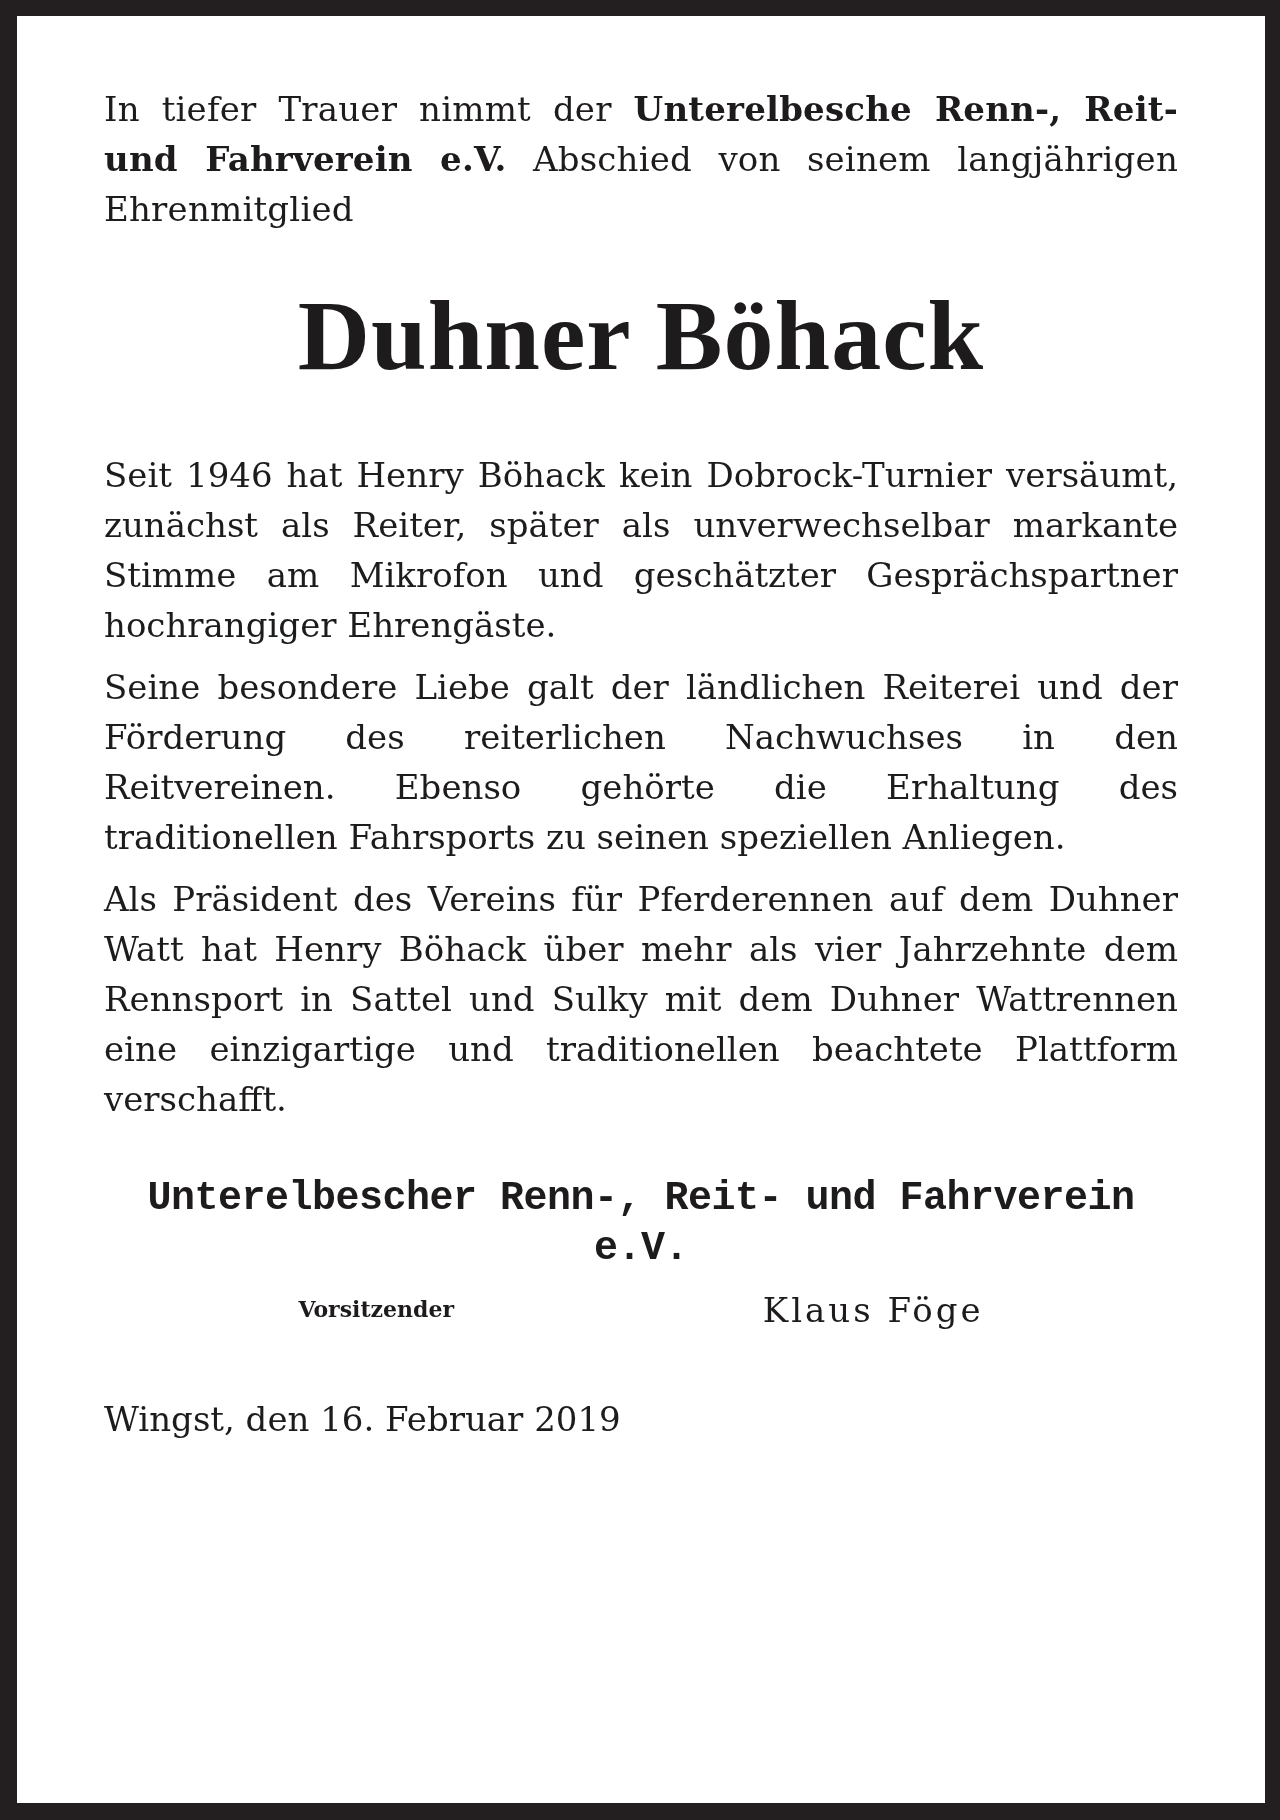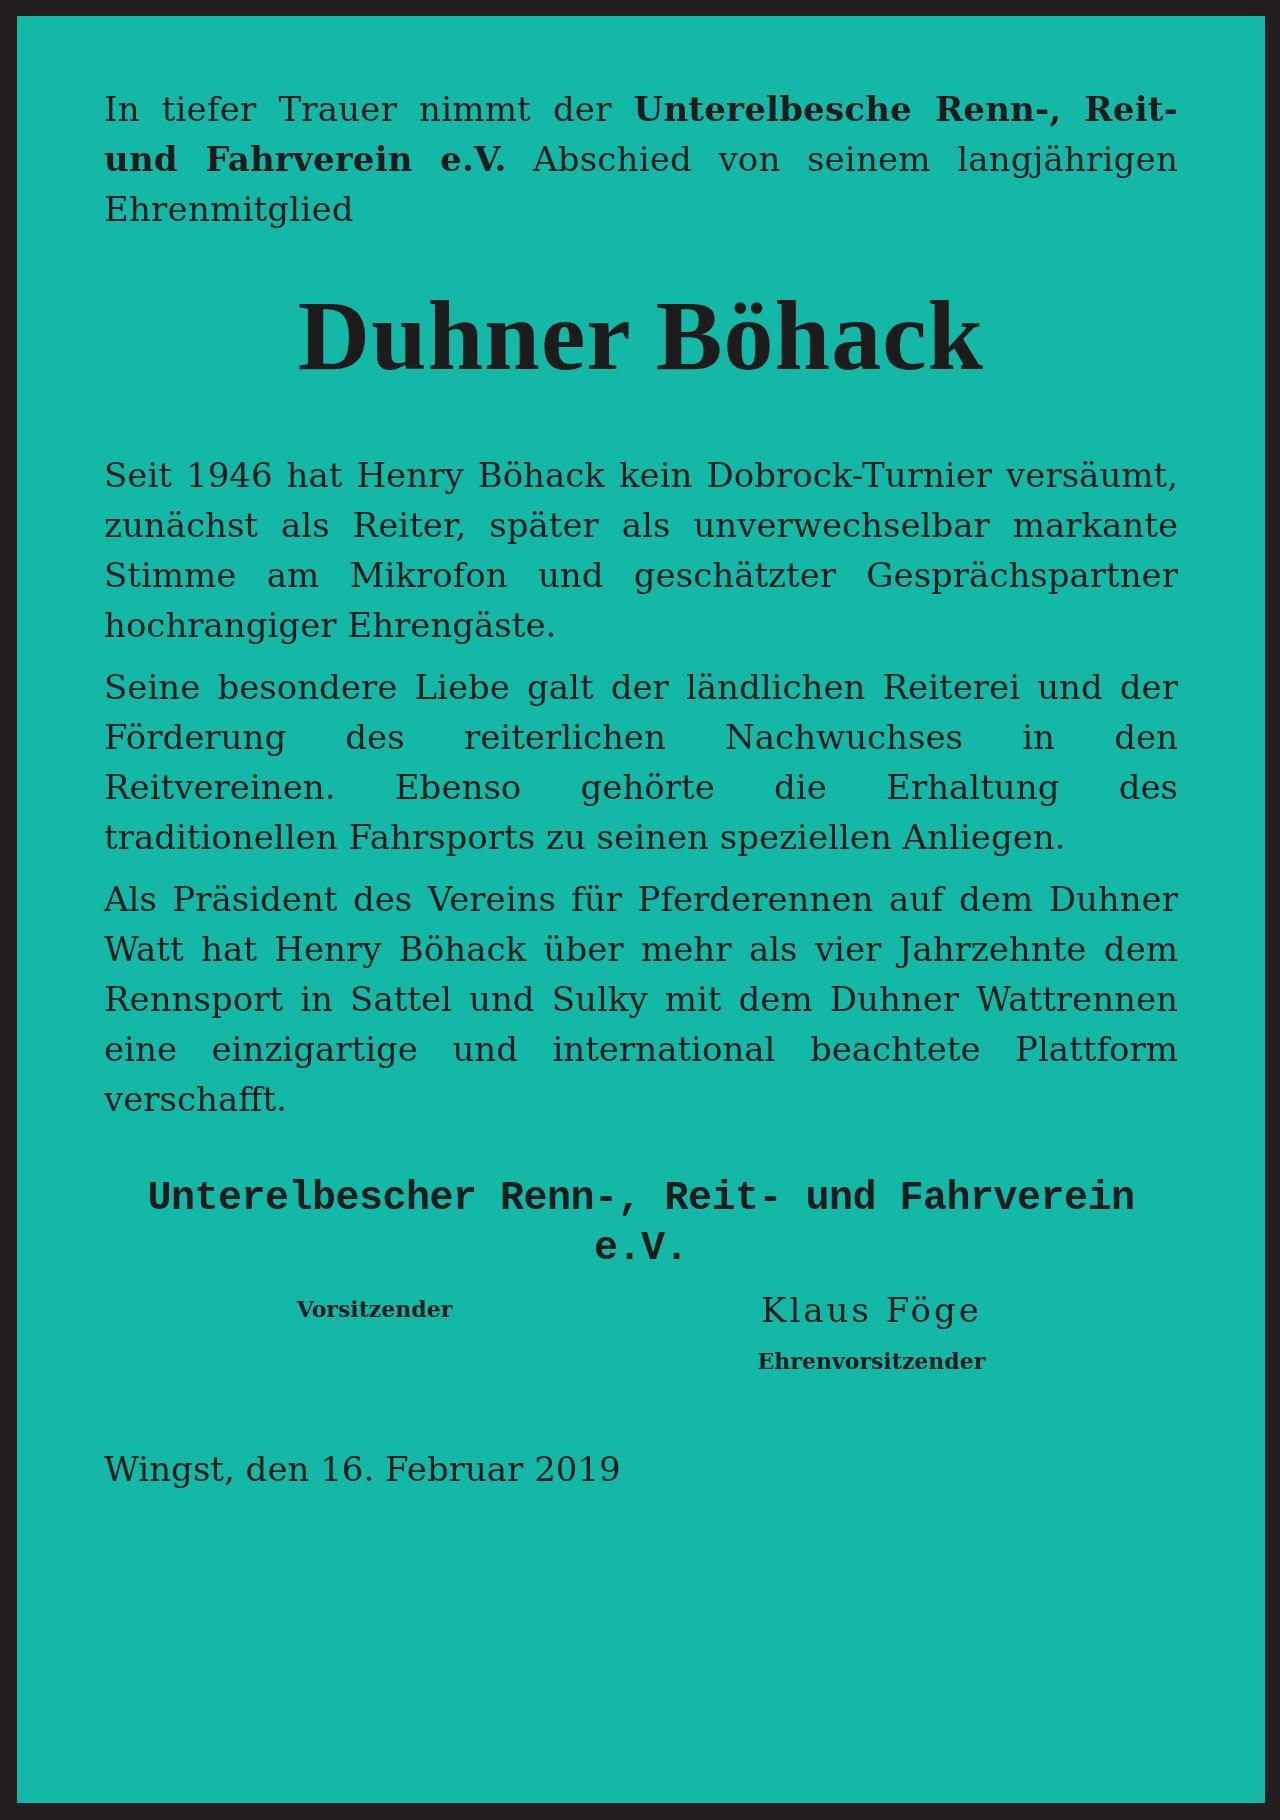--- a/index.html
+++ b/index.html
@@ -6,21 +6,21 @@
     body {
       width: 1280px; height: 1820px;
       background: #231f20;
       position: relative;
       overflow: hidden;
     }
     .card {
       position: absolute;
       left: 17px; top: 16px;
       width: 1248px; height: 1787px;
-      background: #14b8a6;
+      background: #ffffff;
       box-sizing: border-box;
       padding: 68px 87px 0 87px;
       color: #1e1b1c;
       font-family: "DejaVu Serif", "Liberation Serif", serif;
     }
     .intro {
       font-size: 34px;
       line-height: 50px;
       text-align: justify;
       margin: 0;
@@ -78,28 +78,27 @@
 </head>
 <body>
 
 <div class="card">
   <p class="intro"><span>In tiefer Trauer nimmt der </span><b>Unterelbesche Renn-, Reit- und Fahrverein e.V.</b><span> Abschied von seinem langjährigen Ehrenmitglied</span></p>
 
   <h1 class="name">Duhner Böhack</h1>
 
   <p class="para">Seit 1946 hat Henry Böhack kein Dobrock-Turnier versäumt, zunächst als Reiter, später als unverwechselbar markante Stimme am Mikrofon und geschätzter Gesprächspartner hochrangiger Ehrengäste.</p>
   <p class="para">Seine besondere Liebe galt der ländlichen Reiterei und der Förderung des reiterlichen Nachwuchses in den Reitvereinen. Ebenso gehörte die Erhaltung des traditionellen Fahrsports zu seinen speziellen Anliegen.</p>
-  <p class="para">Als Präsident des Vereins für Pferderennen auf dem Duhner Watt hat Henry Böhack über mehr als vier Jahrzehnte dem Rennsport in Sattel und Sulky mit dem Duhner Wattrennen eine einzigartige und international beachtete Plattform verschafft.</p>
+  <p class="para">Als Präsident des Vereins für Pferderennen auf dem Duhner Watt hat Henry Böhack über mehr als vier Jahrzehnte dem Rennsport in Sattel und Sulky mit dem Duhner Wattrennen eine einzigartige und traditionellen beachtete Plattform verschafft.</p>
 
   <div class="org">Unterelbescher Renn-, Reit- und Fahrverein e.V.</div>
 
   <div class="signers">
     <div class="signer">
       <div class="signer-role">Vorsitzender</div>
     </div>
     <div class="signer">
       <div class="signer-name">Klaus Föge</div>
-      <div class="signer-role">Ehrenvorsitzender</div>
     </div>
   </div>
 
   <div class="place-date">Wingst, den 16. Februar 2019</div>
 </div>
 
 </body></html>

